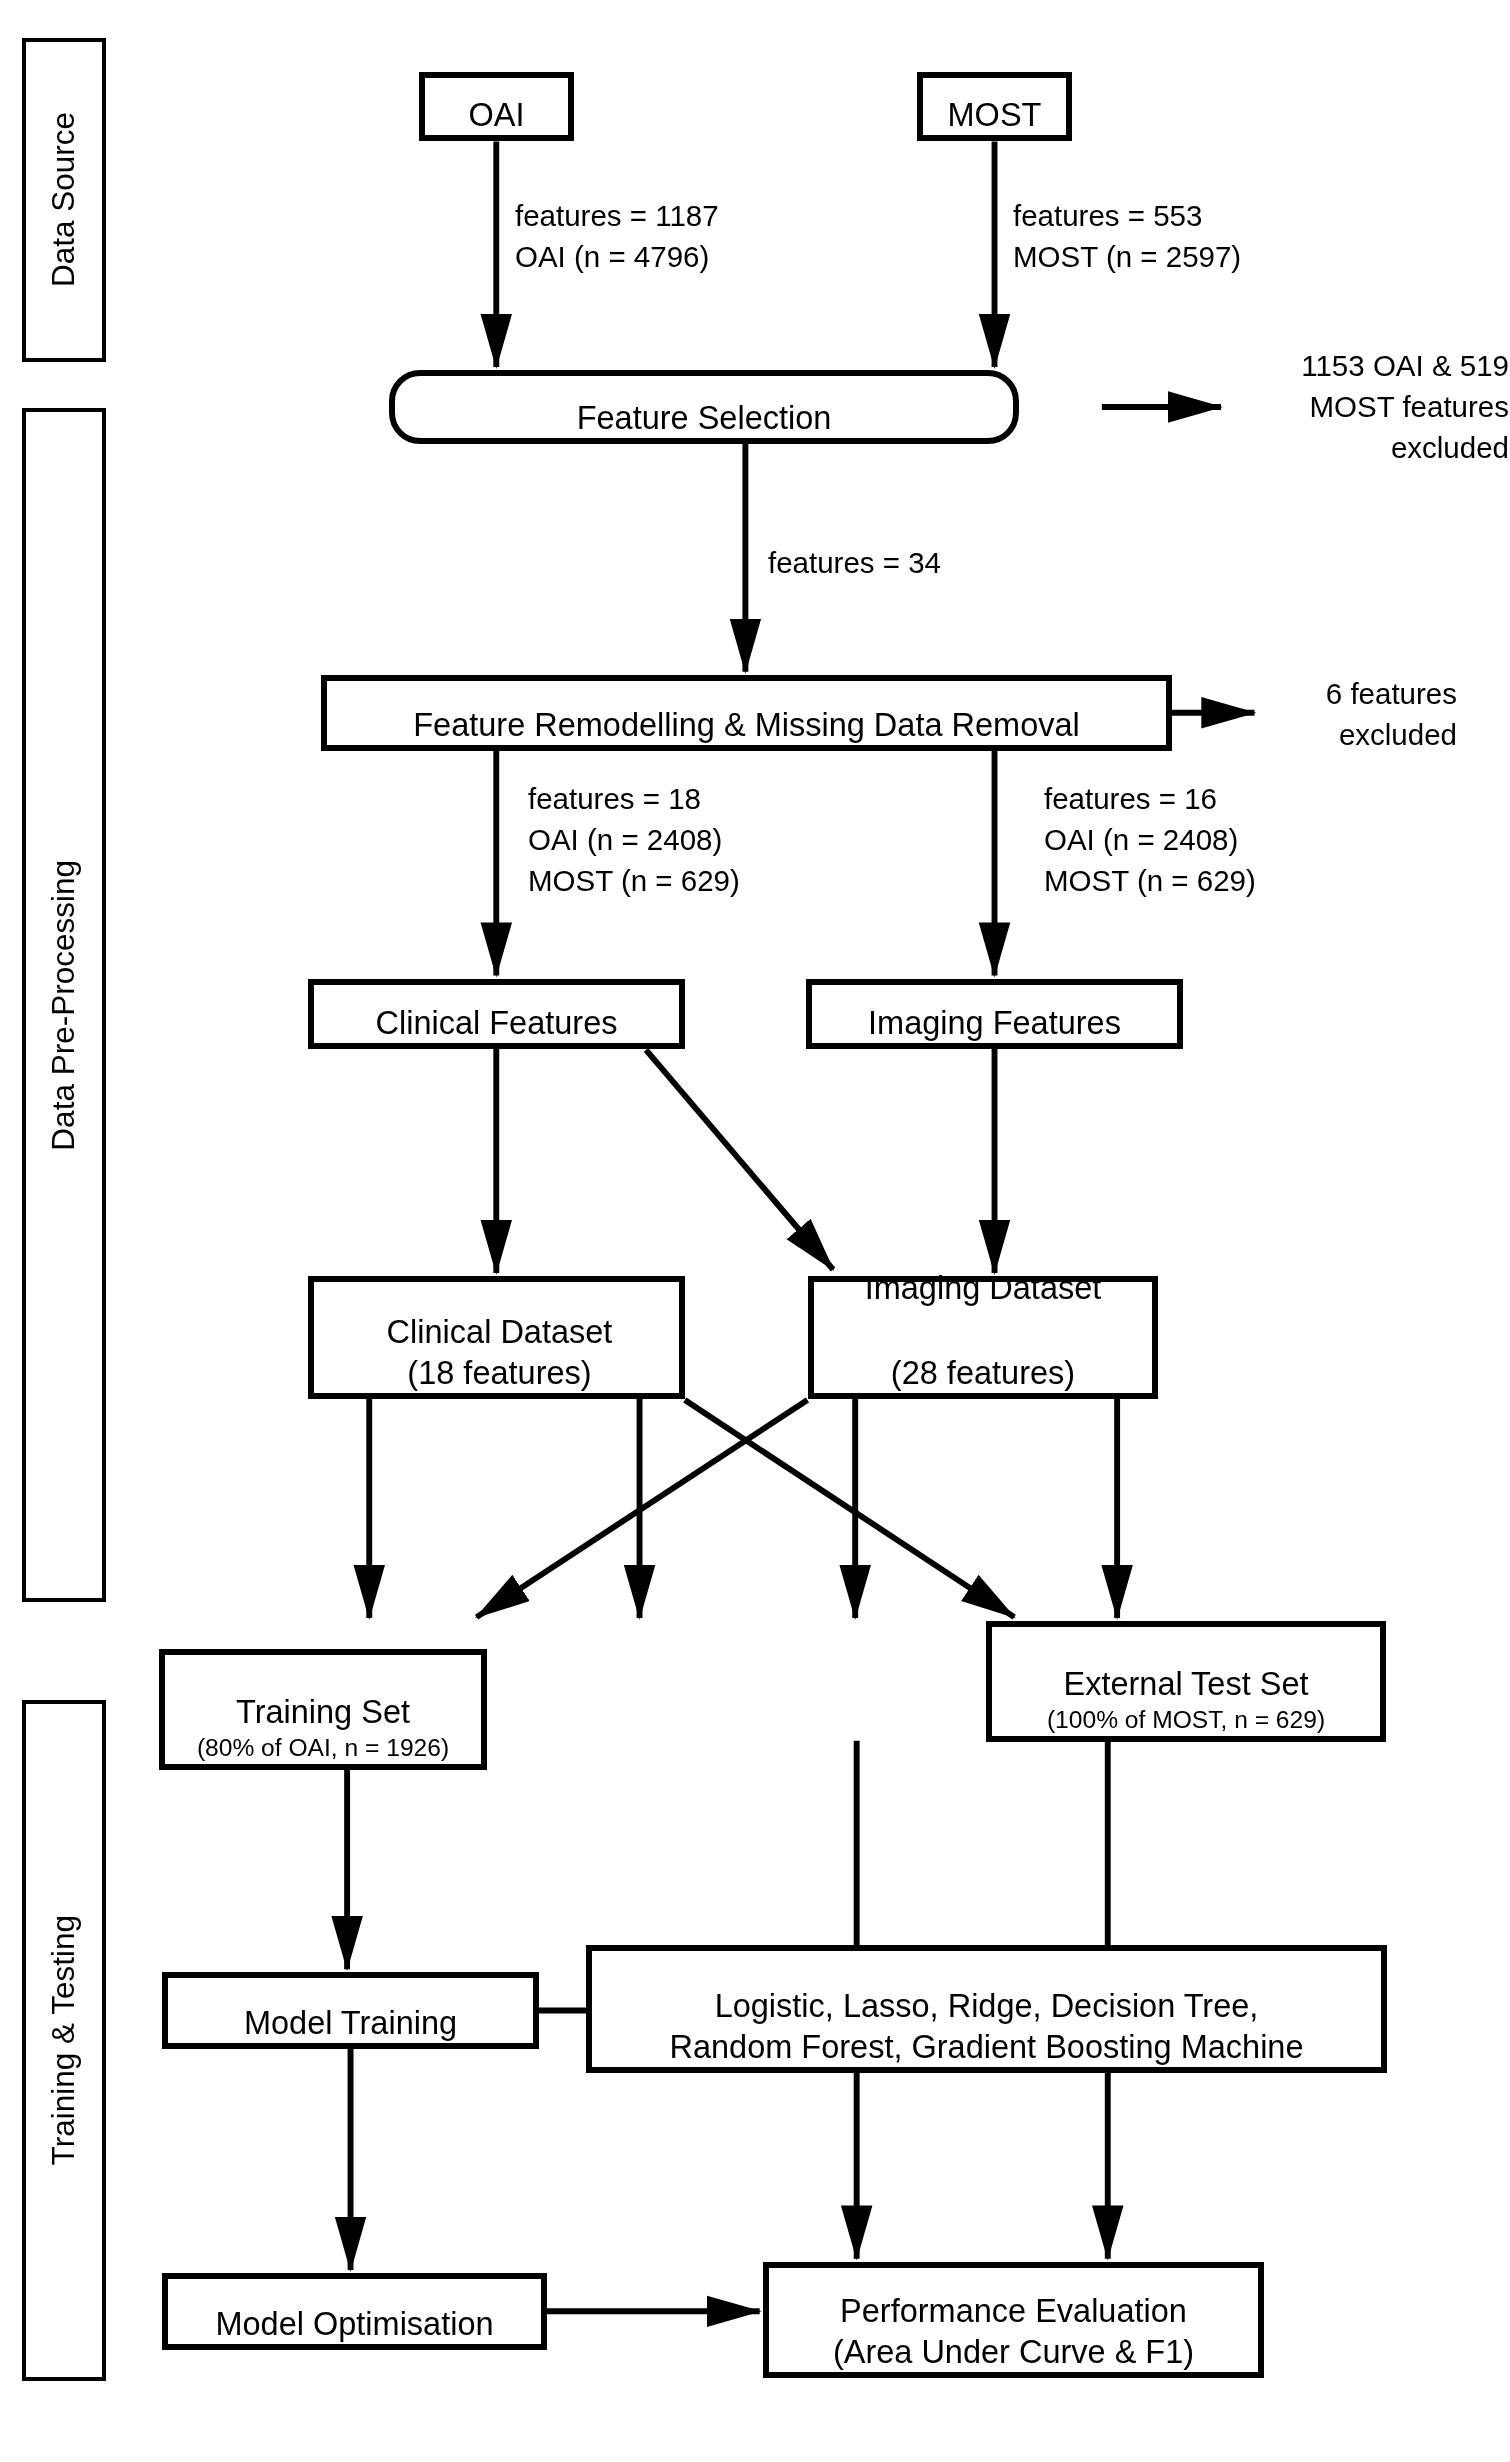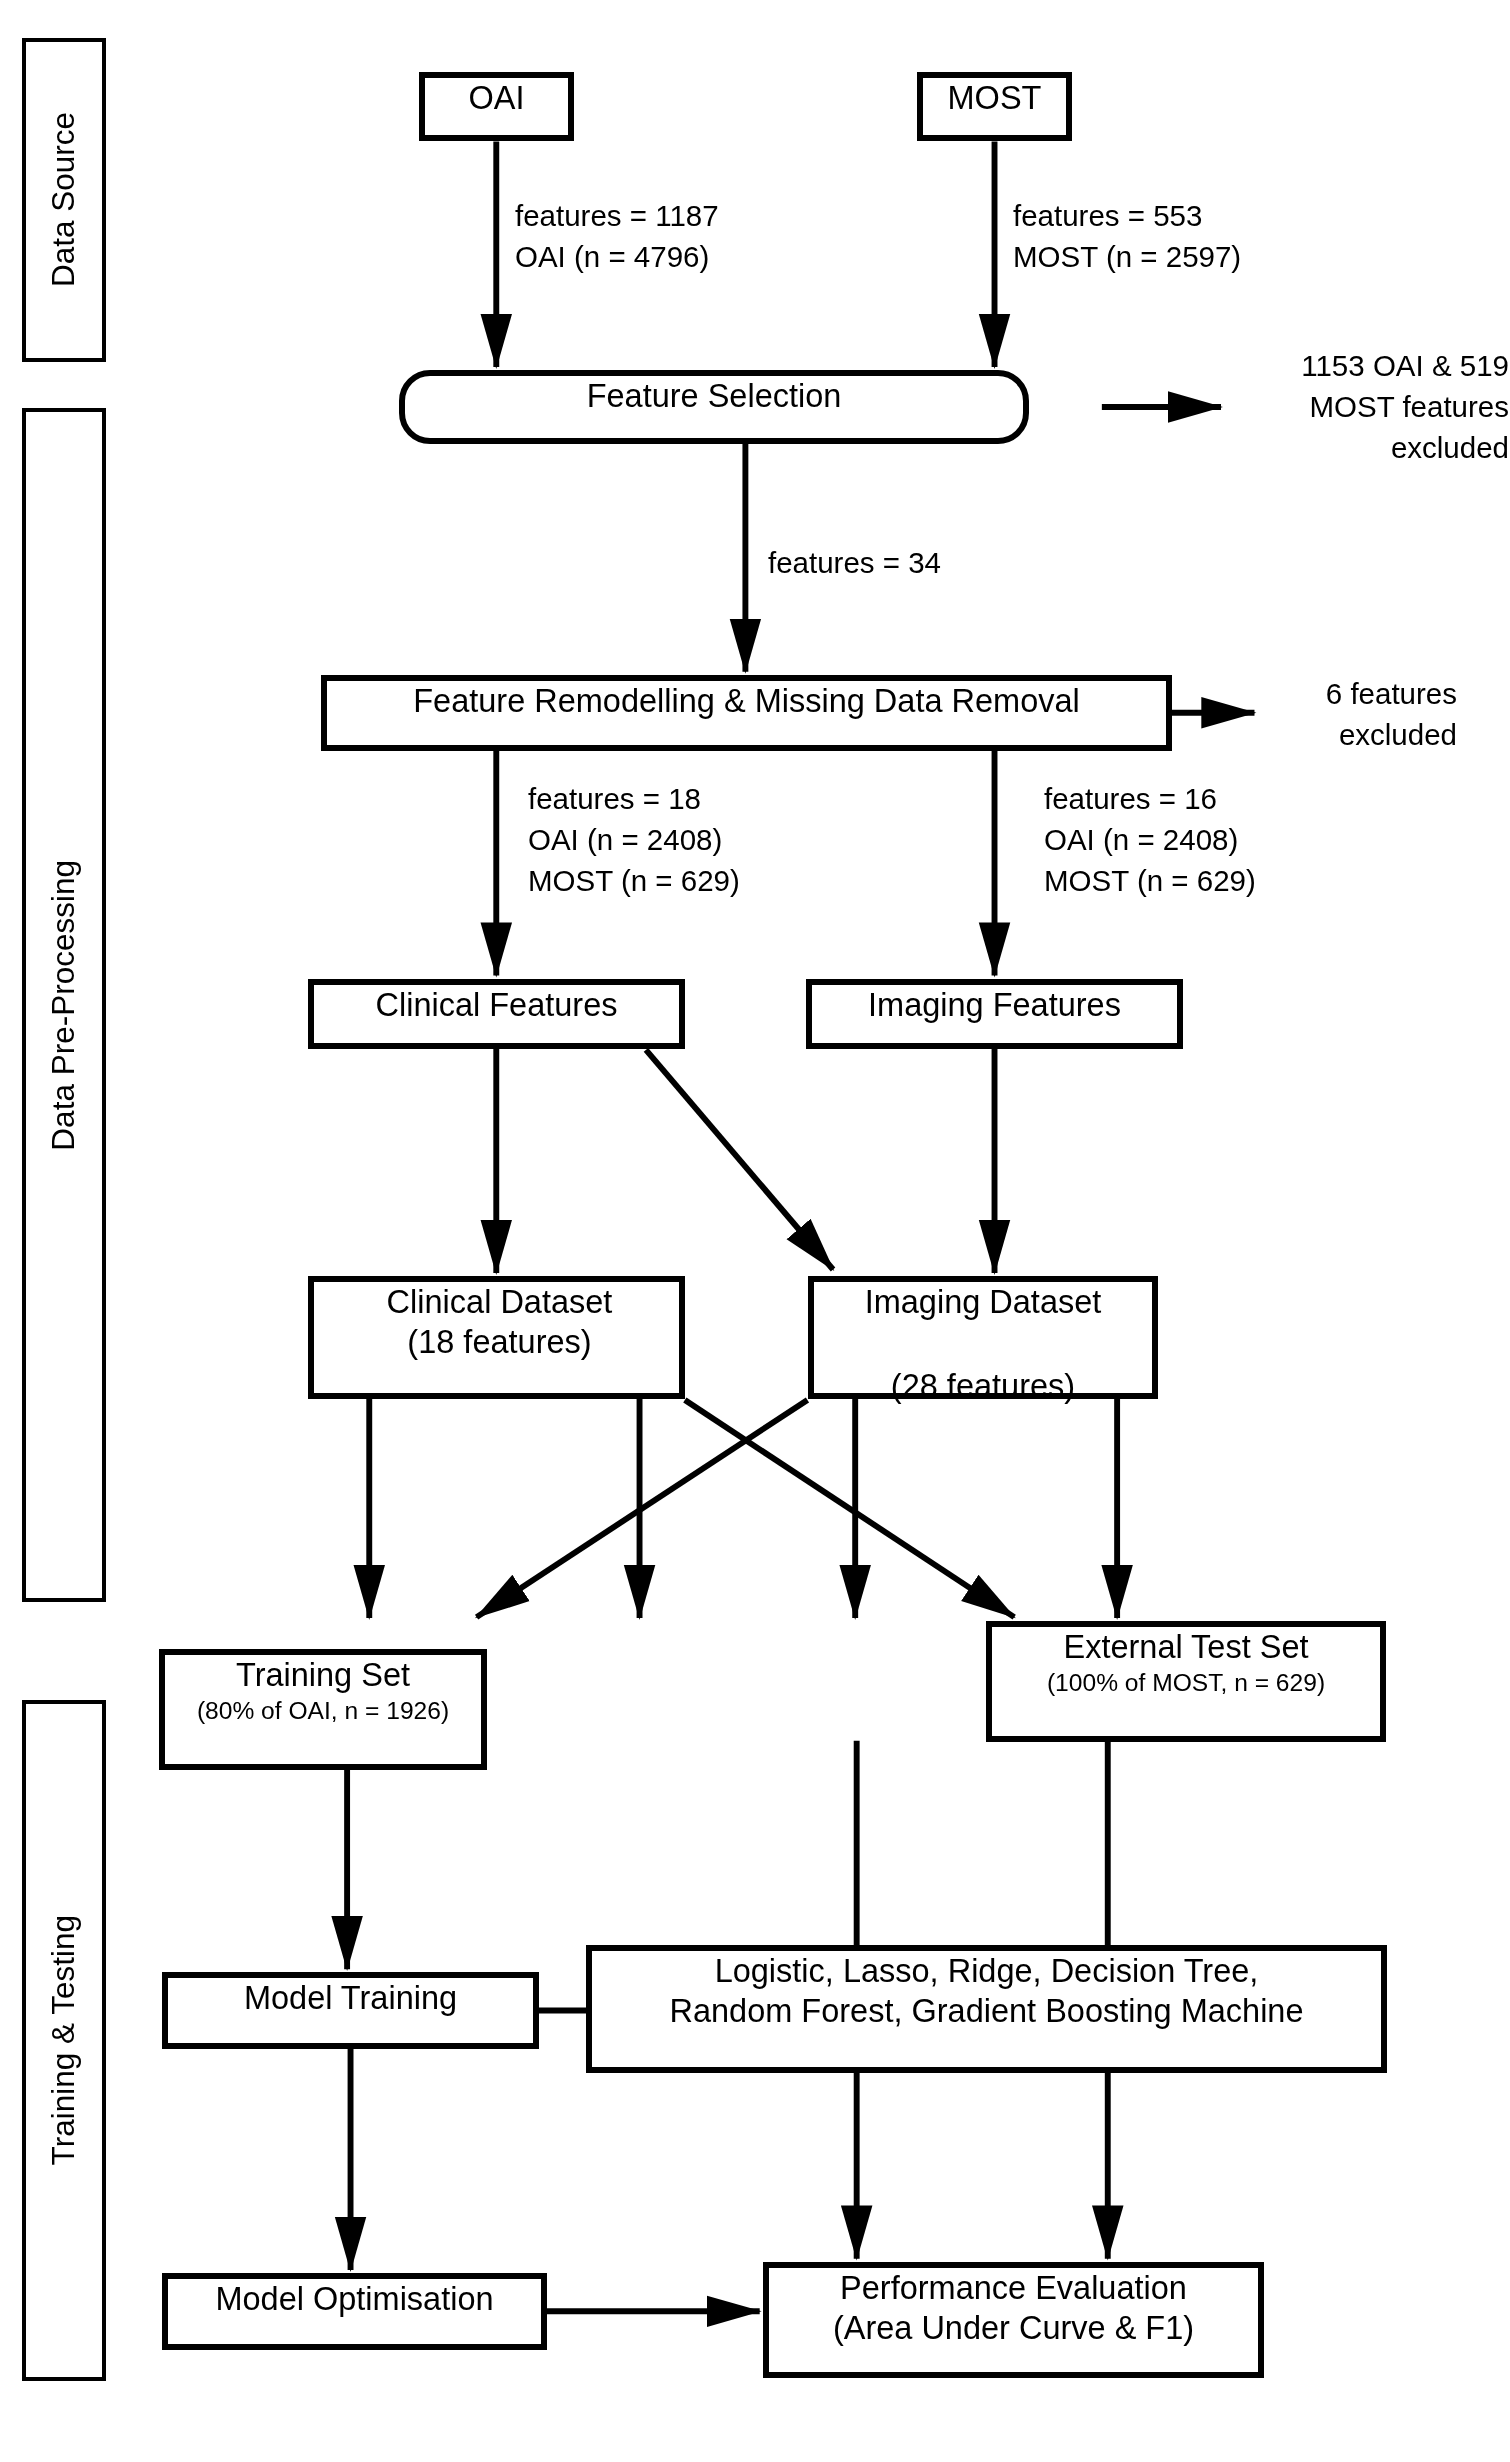--- a/index.html
+++ b/index.html
@@ -1,20 +1,20 @@
 <!DOCTYPE html>
 <html style="font-size:7.9px"><head>
 <meta charset="utf-8">
 <style>
   html,body{margin:0;padding:0;background:#fff;}
   .canvas{position:relative;width:1510px;height:2479px;background:#fff;overflow:hidden;
           font-family:"Liberation Sans","DejaVu Sans",sans-serif;color:#000;}
   .wires{position:absolute;left:0;top:0;z-index:1;}
   .box{position:absolute;box-sizing:border-box;border:6.9px solid #000;background:#fff;
-       display:flex;flex-direction:column;align-items:center;justify-content:flex-start;
+       display:flex;flex-direction:column;align-items:center;justify-content:flex-end;
        text-align:center;z-index:2;}
   .t1{font-size:32.5px;line-height:1.24;white-space:nowrap;}
   .t2{font-size:24.6px;line-height:1.3;white-space:nowrap;}
   .elabel{position:absolute;z-index:1;font-size:29.5px;line-height:41px;white-space:nowrap;}
   .elabel.center{text-align:right;}
   .sidebox{position:absolute;box-sizing:border-box;border:4.9px solid #000;background:#fff;
            display:flex;align-items:center;justify-content:center;z-index:2;}
   .sidetext{writing-mode:vertical-rl;transform:rotate(180deg);font-size:31.5px;white-space:nowrap;}
   .ln{stroke:#000;stroke-width:12;fill:none;}
 </style>
@@ -64,21 +64,21 @@
   <div class="sidebox" style="left:21.7px;top:1700px;width:84px;height:681px;">
     <span class="sidetext">Training &amp; Testing</span>
   </div>
 
   <div class="box" style="left:419px;top:72px;width:155px;height:69px;">
     <span class="t1">OAI</span>
   </div>
   <div class="box" style="left:917px;top:72px;width:155px;height:69px;">
     <span class="t1">MOST</span>
   </div>
-  <div class="box" style="left:399px;top:370px;width:630px;height:74px;border-radius:31px;">
+  <div class="box" style="left:389px;top:370px;width:630px;height:74px;border-radius:31px;">
     <span class="t1">Feature Selection</span>
   </div>
   <div class="box" style="left:321px;top:675px;width:851px;height:76px;">
     <span class="t1">Feature Remodelling &amp; Missing Data Removal</span>
   </div>
   <div class="box" style="left:308px;top:979px;width:377px;height:70px;">
     <span class="t1">Clinical Features</span>
   </div>
   <div class="box" style="left:806px;top:979px;width:377px;height:70px;">
     <span class="t1">Imaging Features</span>

